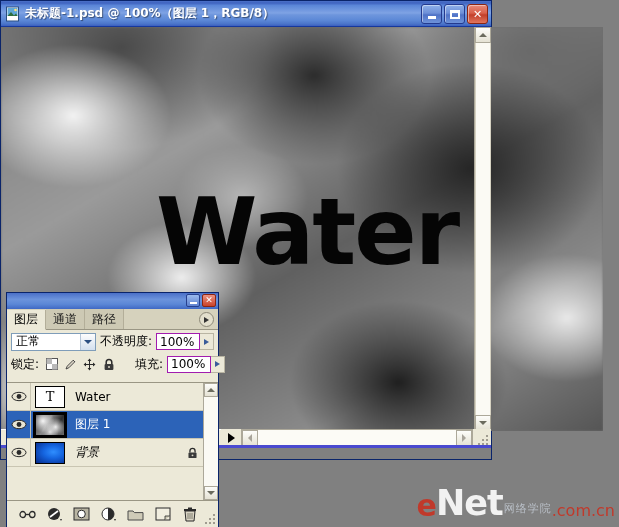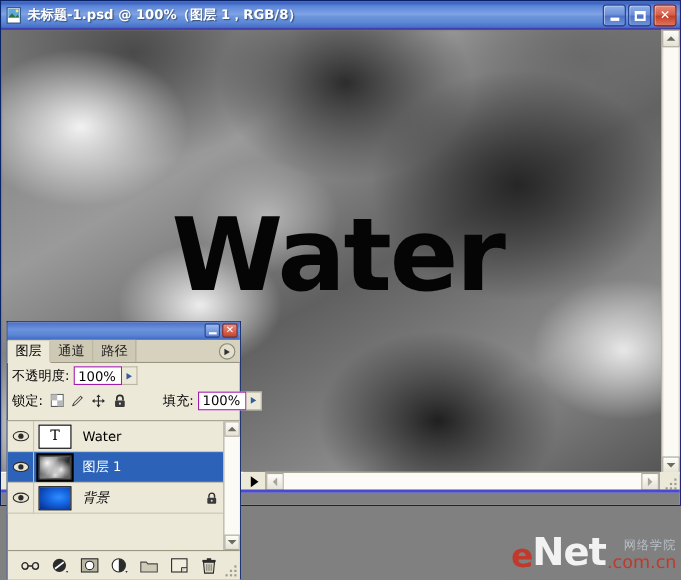--- a/index.html
+++ b/index.html
@@ -6,23 +6,23 @@
   html, body {
     width: 619px; height: 527px;
     overflow: hidden;
     font-family: "Liberation Sans", "DejaVu Sans", sans-serif;
     background: #808080;
   }
   #root { position: relative; width: 619px; height: 527px; }
 
   
   .doc-window {
-    position: absolute; left: 0; top: 0; width: 619px; height: 460px;
+    position: absolute; left: 0; top: 0; width: 492px; height: 460px;
     border: 1px solid #0a246a;
-    background: #a21caf;
+    background: #0c4a6e;
   }
   .titlebar {
     position: absolute; left: 0; top: 0; right: 0; height: 26px;
     background: linear-gradient(to bottom,
       #4b70c8 0%, #3f63c0 8%, #5b86d8 18%, #7fa3e4 48%,
       #6e96dd 55%, #5b87d6 78%, #4a74c9 92%, #3a5ec0 100%);
     display: flex; align-items: center;
     padding-left: 4px;
     border-bottom: 1px solid #16389c;
   }
@@ -164,21 +164,21 @@
   .wm-e {
     font-family: "DejaVu Sans", sans-serif; font-weight: bold;
     font-size: 30px; color: #c0392b; line-height: .9;
     letter-spacing: -1px;
   }
   .wm-net {
     font-family: "DejaVu Sans", sans-serif; font-weight: bold;
     font-size: 35px; color: #f2f2f2; line-height: .9;
     letter-spacing: -1px;
   }
-  .wm-right { display:flex; flex-direction: column; align-items:flex-end; margin-left:1px; }
+  .wm-right { display:flex; flex-direction: row; align-items:flex-start; margin-left:1px; }
   .wm-cn { font-size: 11px; color:#b9bfc7; line-height:1; margin-bottom:1px; letter-spacing:1px;}
   .wm-dot { font-family:"DejaVu Sans",sans-serif; font-weight:normal; font-size:16px; color:#c0392b; line-height:1; }
 
   
   .panel {
     position: absolute; left: 6px; top: 292px; width: 213px; height: 235px;
     background: #ece9d8;
     border: 1px solid #0a246a;
     border-bottom: none;
   }
@@ -434,20 +434,26 @@
       </div>
       <div class="tab">
         <span>路径</span>
       </div>
       <div class="tab-menu">
         <span class="tri"></span>
       </div>
     </div>
 
     <div class="row blend">
+      <div class="combo">
+        <span>正常</span>
+        <span class="arrowbox">
+          <span class="tri-blue-down"></span>
+        </span>
+      </div>
       <span class="lbl">不透明度:</span>
       <div style="display:flex;align-items:center">
         <div class="numbox">100%</div>
         <div class="spin">
           <span class="tri-sm-right"></span>
         </div>
       </div>
     </div>
 
     <div class="row lock">
@@ -472,21 +478,21 @@
           </svg>
         </span>
         <span>
           <svg width="12" height="13" viewBox="0 0 12 13">
             <path d="M3.2 6 V4.2 a2.8 2.8 0 0 1 5.6 0 V6" fill="none" stroke="#2b2b2b" stroke-width="1.5"></path>
             <rect x="1.6" y="6" width="8.8" height="6" rx="1" fill="#3a3a3a"></rect>
             <circle cx="6" cy="9" r="1" fill="#ded9c8"></circle>
           </svg>
         </span>
       </span>
-      <span class="lbl" style="margin-left:29px">填充:</span>
+      <span class="lbl" style="margin-left:16px">填充:</span>
       <div style="display:flex;align-items:center">
         <div class="numbox">100%</div>
         <div class="spin">
           <span class="tri-sm-right"></span>
         </div>
       </div>
     </div>
 
     <div class="layer-list">
       <div class="layer-rows">

